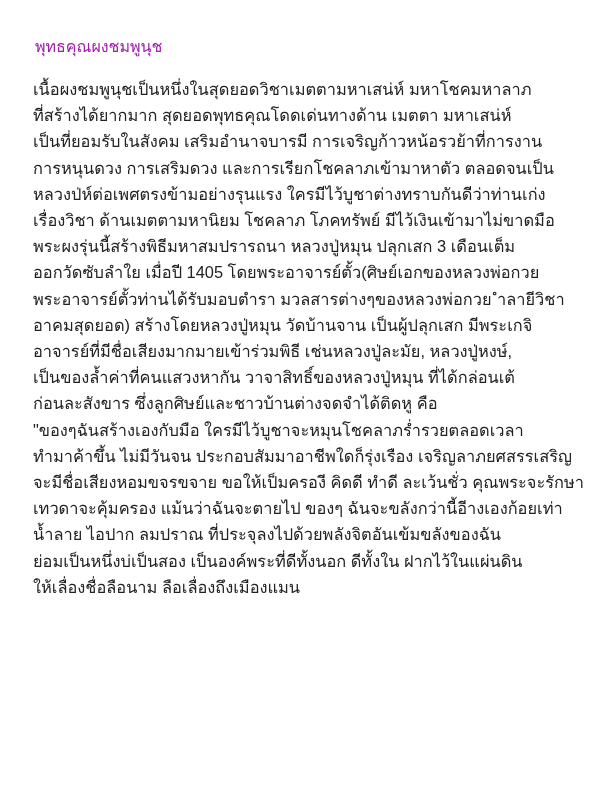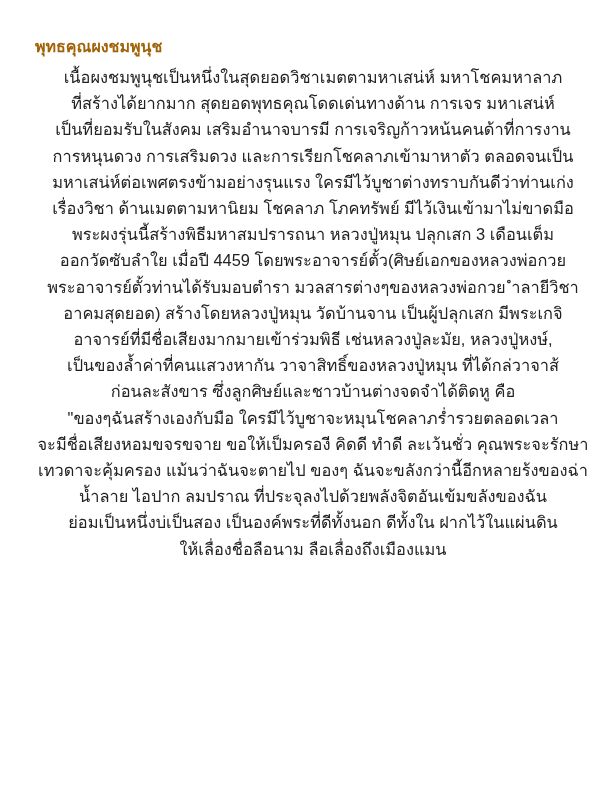--- a/index.html
+++ b/index.html
@@ -15,58 +15,58 @@
     }
     .doc {
       position: absolute;
       left: 33px;
       top: 34px;
       width: 560px;
       color: #1f1f1f;
     }
     .title {
       font-family: "DejaVu Serif", "Liberation Serif", serif;
-      font-weight: bold;
+      font-weight: normal;
       font-size: 16px;
       line-height: 26px;
       height: 30px;
-      margin: 0 0 0 2px;
-      color: #a16207;
+      margin: 0 0 12px 2px;
+      color: #a21caf;
     }
     .body-lines {
       font-family: "Liberation Sans", "DejaVu Sans", sans-serif;
       font-size: 16.4px;
       line-height: 26.2px;
       color: #222222;
     }
     .line {
       display: block;
       white-space: nowrap;
-      text-align: center;
     }
   </style>
 </head>
 <body>
 
 <div class="doc">
   <div class="title">พุทธคุณผงชมพูนุช</div>
   <div class="body-lines">
     <span class="line">เนื้อผงชมพูนุชเป็นหนึ่งในสุดยอดวิชาเมตตามหาเสน่ห์ มหาโชคมหาลาภ</span>
-    <span class="line">ที่สร้างได้ยากมาก สุดยอดพุทธคุณโดดเด่นทางด้าน การเจร มหาเสน่ห์</span>
-    <span class="line">เป็นที่ยอมรับในสังคม เสริมอำนาจบารมี การเจริญก้าวหน้นคนด้าที่การงาน</span>
+    <span class="line">ที่สร้างได้ยากมาก สุดยอดพุทธคุณโดดเด่นทางด้าน เมตตา มหาเสน่ห์</span>
+    <span class="line">เป็นที่ยอมรับในสังคม เสริมอำนาจบารมี การเจริญก้าวหน้อรวย้าที่การงาน</span>
     <span class="line">การหนุนดวง การเสริมดวง และการเรียกโชคลาภเข้ามาหาตัว ตลอดจนเป็น</span>
-    <span class="line">มหาเสน่ห์ต่อเพศตรงข้ามอย่างรุนแรง ใครมีไว้บูชาต่างทราบกันดีว่าท่านเก่ง</span>
+    <span class="line">หลวงป่ห์ต่อเพศตรงข้ามอย่างรุนแรง ใครมีไว้บูชาต่างทราบกันดีว่าท่านเก่ง</span>
     <span class="line">เรื่องวิชา ด้านเมตตามหานิยม โชคลาภ โภคทรัพย์ มีไว้เงินเข้ามาไม่ขาดมือ</span>
     <span class="line">พระผงรุ่นนี้สร้างพิธีมหาสมปรารถนา หลวงปู่หมุน ปลุกเสก 3 เดือนเต็ม</span>
-    <span class="line">ออกวัดซับลำใย เมื่อปี 4459 โดยพระอาจารย์ตั้ว(ศิษย์เอกของหลวงพ่อกวย</span>
+    <span class="line">ออกวัดซับลำใย เมื่อปี 1405 โดยพระอาจารย์ตั้ว(ศิษย์เอกของหลวงพ่อกวย</span>
     <span class="line">พระอาจารย์ตั้วท่านได้รับมอบตำรา มวลสารต่างๆของหลวงพ่อกวย ำลายีวิชา</span>
     <span class="line">อาคมสุดยอด) สร้างโดยหลวงปู่หมุน วัดบ้านจาน เป็นผู้ปลุกเสก มีพระเกจิ</span>
     <span class="line">อาจารย์ที่มีชื่อเสียงมากมายเข้าร่วมพิธี เช่นหลวงปู่ละมัย, หลวงปู่หงษ์,</span>
-    <span class="line">เป็นของล้ำค่าที่คนแสวงหากัน วาจาสิทธิ์ของหลวงปู่หมุน ที่ได้กล่วาจาส้</span>
+    <span class="line">เป็นของล้ำค่าที่คนแสวงหากัน วาจาสิทธิ์ของหลวงปู่หมุน ที่ได้กล่อนเต้</span>
     <span class="line">ก่อนละสังขาร ซึ่งลูกศิษย์และชาวบ้านต่างจดจำได้ติดหู คือ</span>
     <span class="line">"ของๆฉันสร้างเองกับมือ ใครมีไว้บูชาจะหมุนโชคลาภร่ำรวยตลอดเวลา</span>
+    <span class="line">ทำมาค้าขึ้น ไม่มีวันจน ประกอบสัมมาอาชีพใดก็รุ่งเรือง เจริญลาภยศสรรเสริญ</span>
     <span class="line">จะมีชื่อเสียงหอมขจรขจาย ขอให้เป็มครองี คิดดี ทำดี ละเว้นชั่ว คุณพระจะรักษา</span>
-    <span class="line">เทวดาจะคุ้มครอง แม้นว่าฉันจะตายไป ของๆ ฉันจะขลังกว่านี้อีกหลายร้งของฉ่า</span>
+    <span class="line">เทวดาจะคุ้มครอง แม้นว่าฉันจะตายไป ของๆ ฉันจะขลังกว่านี้อีางเองก้อยเท่า</span>
     <span class="line">น้ำลาย ไอปาก ลมปราณ ที่ประจุลงไปด้วยพลังจิตอันเข้มขลังของฉัน</span>
     <span class="line">ย่อมเป็นหนึ่งบ่เป็นสอง เป็นองค์พระที่ดีทั้งนอก ดีทั้งใน ฝากไว้ในแผ่นดิน</span>
     <span class="line">ให้เลื่องชื่อลือนาม ลือเลื่องถึงเมืองแมน</span>
   </div>
 </div>
 
 </body></html>

